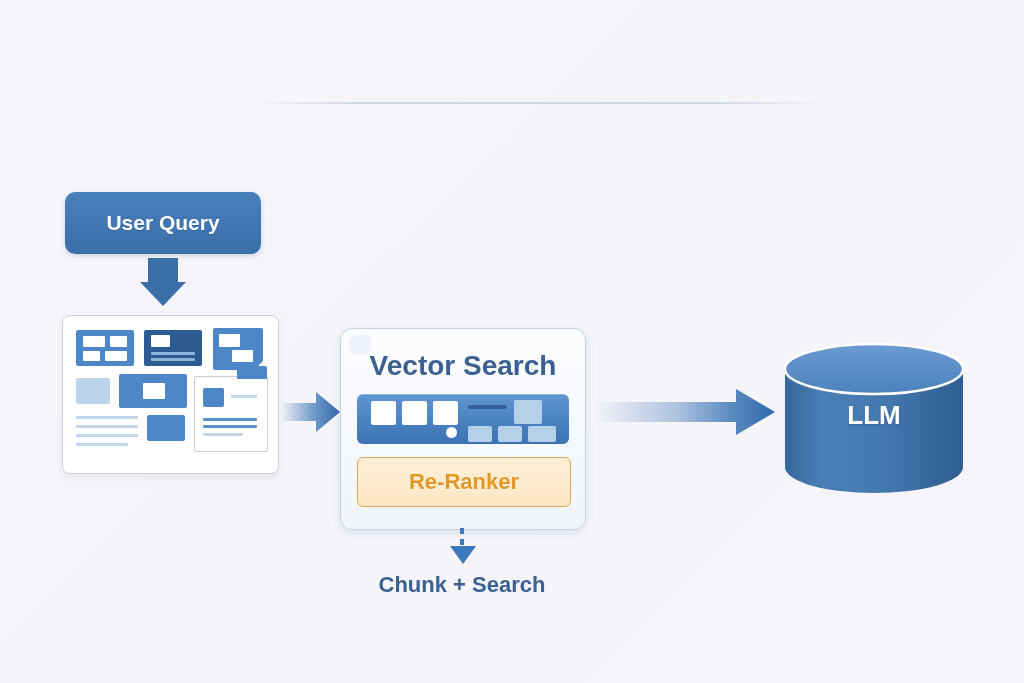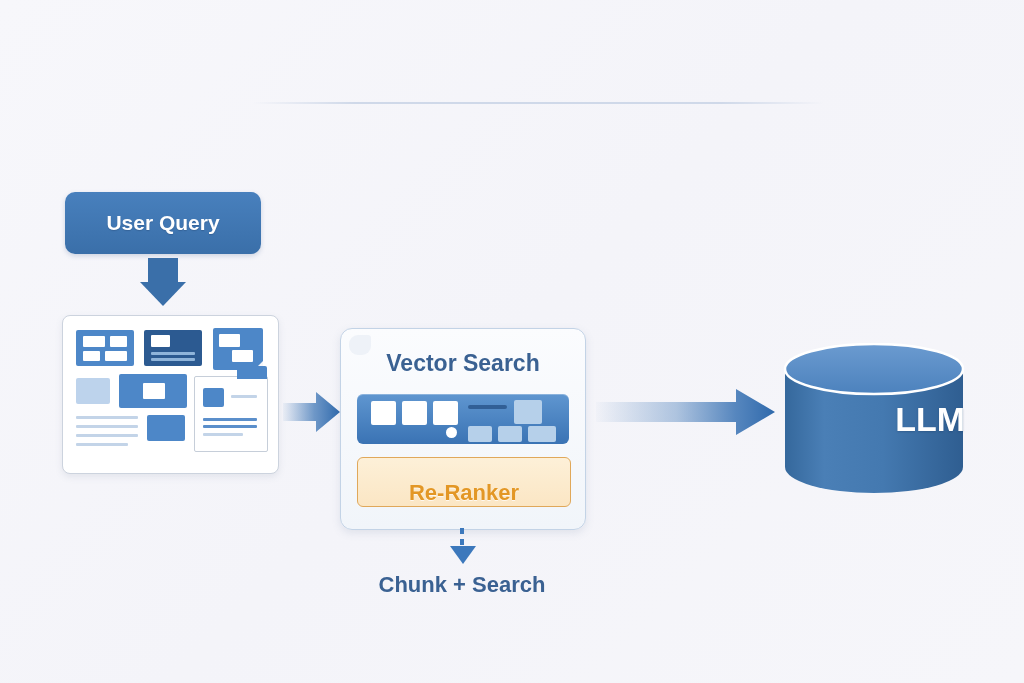--- a/index.html
+++ b/index.html
@@ -144,21 +144,21 @@
     height: 20px;
     background: #eef2f8;
     border-radius: 9px 3px 9px 9px;
   }
   #vs-title {
     position: absolute;
     left: 0;
     top: 21px;
     width: 244px;
     text-align: center;
-    font-size: 23px;
+    font-size: 28px;
     font-weight: bold;
     color: #3a6192;
   }
 
   
   #vs-results {
     position: absolute;
     left: 16px;
     top: 65px;
     width: 212px;
@@ -177,21 +177,21 @@
   #reranker {
     position: absolute;
     left: 16px;
     top: 128px;
     width: 212px;
     height: 48px;
     background: linear-gradient(180deg, #fdf0d8 0%, #fbe6c4 100%);
     border: 1.5px solid #e0a85a;
     border-radius: 6px;
     display: flex;
-    align-items: flex-end;
+    align-items: center;
     justify-content: center;
   }
   #reranker-label {
     color: #e39725;
     font-size: 22px;
     font-weight: bold;
     text-shadow: 0 1px 0 rgba(255,255,255,0.7);
   }
 
   
@@ -239,22 +239,22 @@
     left: 783px;
     top: 343px;
     width: 182px;
     height: 150px;
   }
   #llm-label {
     position: absolute;
     left: 0;
     top: 57px;
     width: 182px;
-    text-align: right;
-    font-size: 34px;
+    text-align: center;
+    font-size: 26px;
     font-weight: bold;
     color: #ffffff;
     text-shadow: 0 1px 2px rgba(30,60,100,0.35);
   }
 </style>
 </head>
 <body>
 
 <div id="canvas">
 

